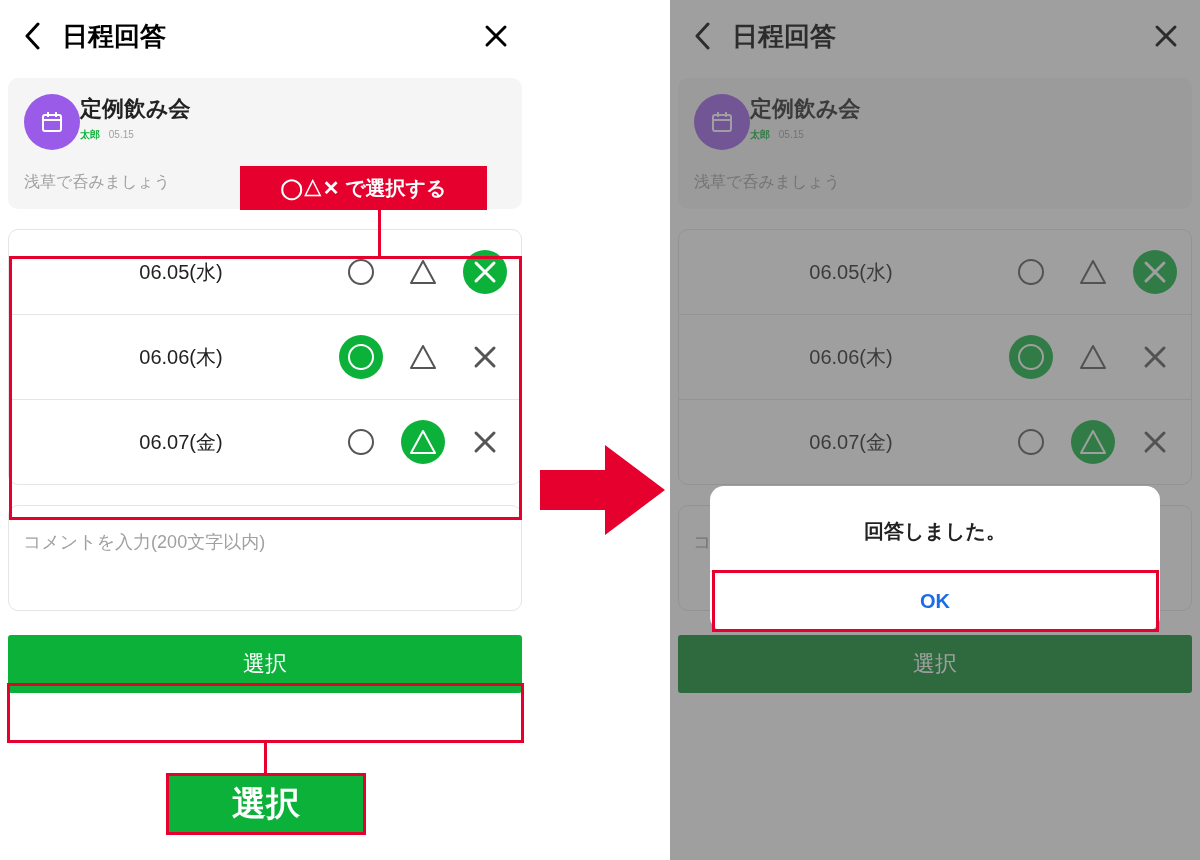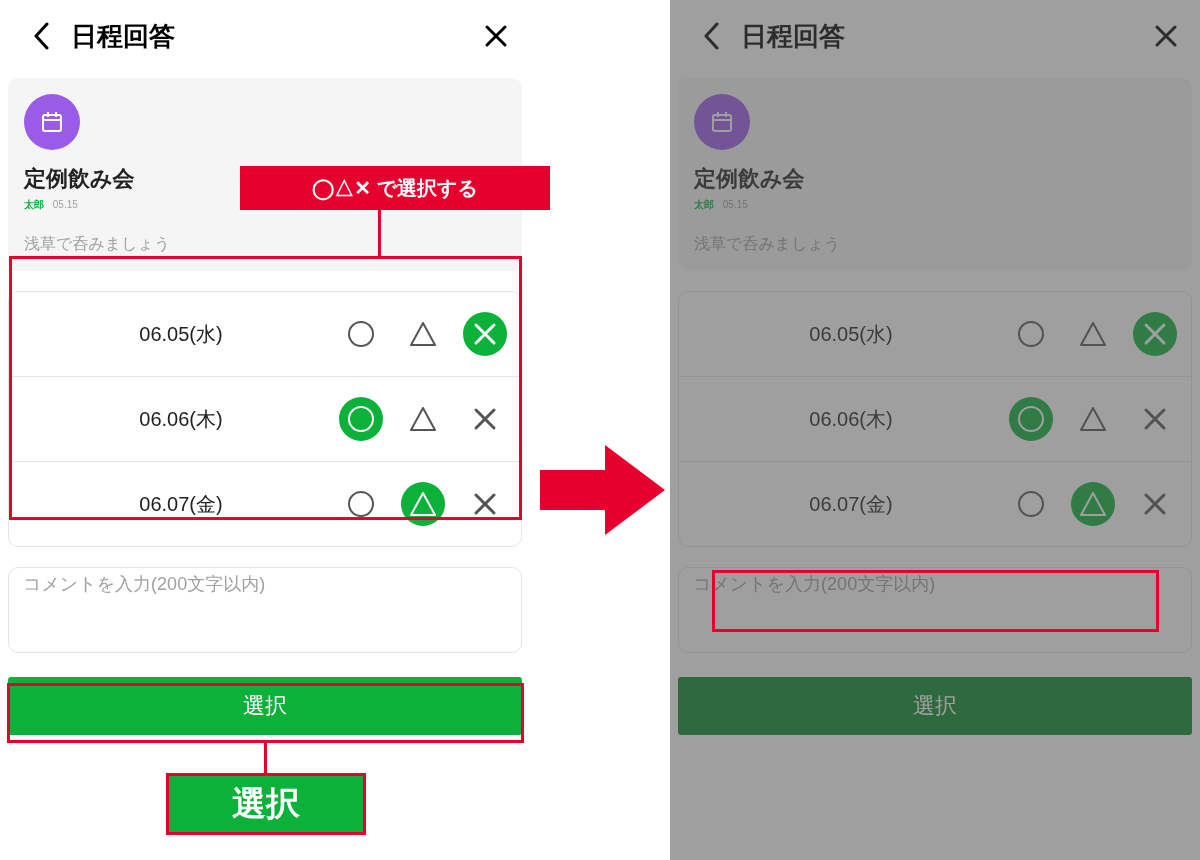--- a/index.html
+++ b/index.html
@@ -30,21 +30,20 @@
   }
   .panel.left  { left: 0; }
   .panel.right { right: 0; }
 
   
   .hdr {
     display: flex;
     align-items: center;
     height: 72px;
     padding: 0 18px;
-    margin-left: 9px;
   }
   .hdr .back {
     width: 32px; height: 32px;
     display:flex;align-items:center;justify-content:center;
   }
   .hdr .title {
     font-size: 26px;
     font-weight: 700;
     margin-left: 12px;
     flex: 1;
@@ -59,21 +58,21 @@
   }
 
   .card {
     background: var(--grey-bg);
     border-radius: 10px;
     padding: 16px;
     margin-top: 6px;
     position: relative;
   }
   .event-row {
-    display:flex;align-items:flex-start;gap:14px;flex-direction:column;
+    display:flex;align-items:flex-start;
   }
   .avatar {
     width:56px;height:56px;border-radius:50%;
     background: var(--purple);
     display:flex;align-items:center;justify-content:center;
     flex-shrink:0;
   }
   .avatar svg { stroke:#fff; }
   .event-meta h2 {
     margin:0;font-size:22px;font-weight:600;color:#222;
@@ -108,21 +107,21 @@
   .choice{
     width:44px;height:44px;border-radius:50%;
     display:flex;align-items:center;justify-content:center;
   }
   .choice svg{display:block;}
   .choice.sel{ background:var(--green); }
   .choice.sel svg *{ stroke:#fff; }
 
   .comment-card{
     background:#fff;border:1px solid var(--border);border-radius:10px;
-    margin-top:20px;padding:4px 14px 56px;
+    margin-top:20px;padding:24px 14px 56px;
   }
   .comment-card .ph{font-size:18px;color:var(--grey-text);}
 
   .select-btn{
     margin:24px 8px 0;
     height:58px;
     background:var(--green);
     color:#fff;
     display:flex;align-items:center;justify-content:center;
     font-size:22px;
@@ -289,21 +288,21 @@
     <div class="comment-card">
       <div class="ph">コメントを入力(200文字以内)</div>
     </div>
 
   </div>
 
   <div class="select-btn">
     <span>選択</span>
   </div>
 
-  <div class="anno-fill" style="left:240px;top:166px;width:310px;height:44px;font-size:20px;">◯△✕ で選択する</div>
+  <div class="anno-fill" style="left:240px;top:166px;width:247px;height:44px;font-size:20px;">◯△✕ で選択する</div>
   <div class="conn" style="left:378px;top:210px;width:3px;height:49px;"></div>
   <div class="anno-box" style="left:9px;top:256px;width:513px;height:264px;"></div>
 
   <div class="anno-box" style="left:7px;top:683px;width:517px;height:60px;"></div>
   <div class="conn" style="left:264px;top:743px;width:3px;height:30px;"></div>
   <div class="anno-fill" style="left:166px;top:773px;width:200px;height:62px;font-size:34px;border:3px solid var(--red);background:var(--green);">選択</div>
 
 </div>
 
 <div class="big-arrow">
@@ -421,16 +420,20 @@
       <div class="ph">コメントを入力(200文字以内)</div>
     </div>
   </div>
 
   <div class="select-btn">
     <span>選択</span>
   </div>
 
   <div class="dim"></div>
 
+  <div class="alert" style="top:486px;transform:translate(-50%,0);">
+    <div class="msg">回答しました。</div>
+    <div class="ok">OK</div>
+  </div>
 
   <div class="anno-box" style="left:42px;top:570px;width:447px;height:62px;"></div>
 
 </div>
 
 </body></html>

